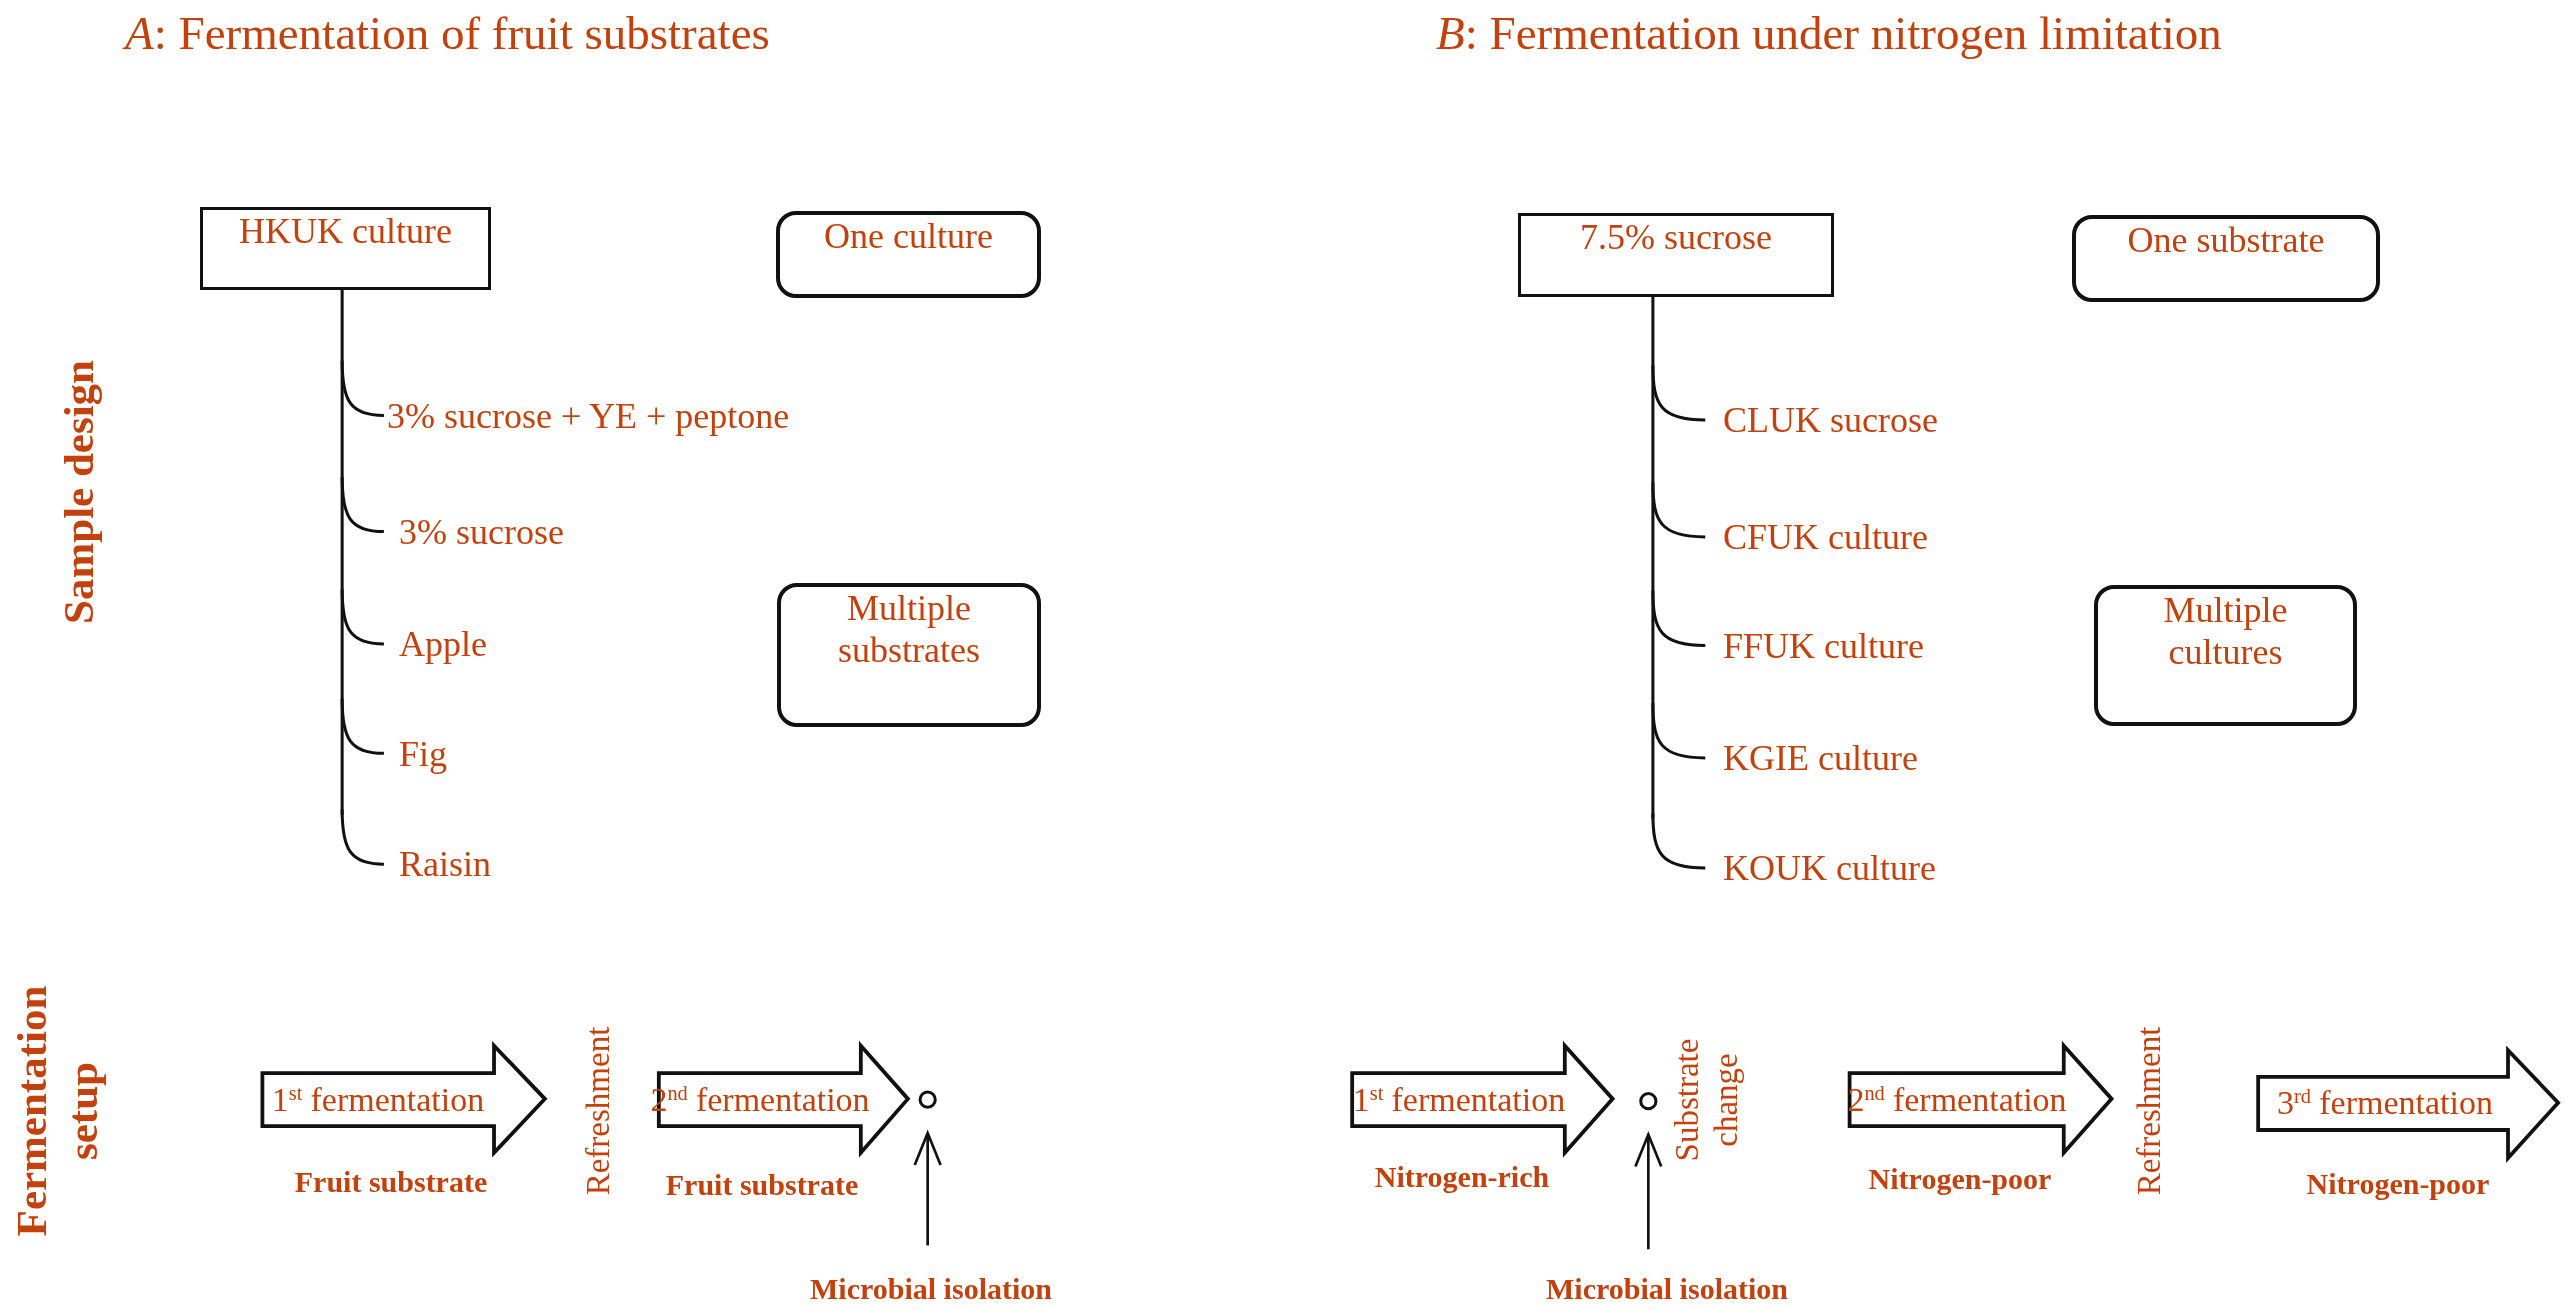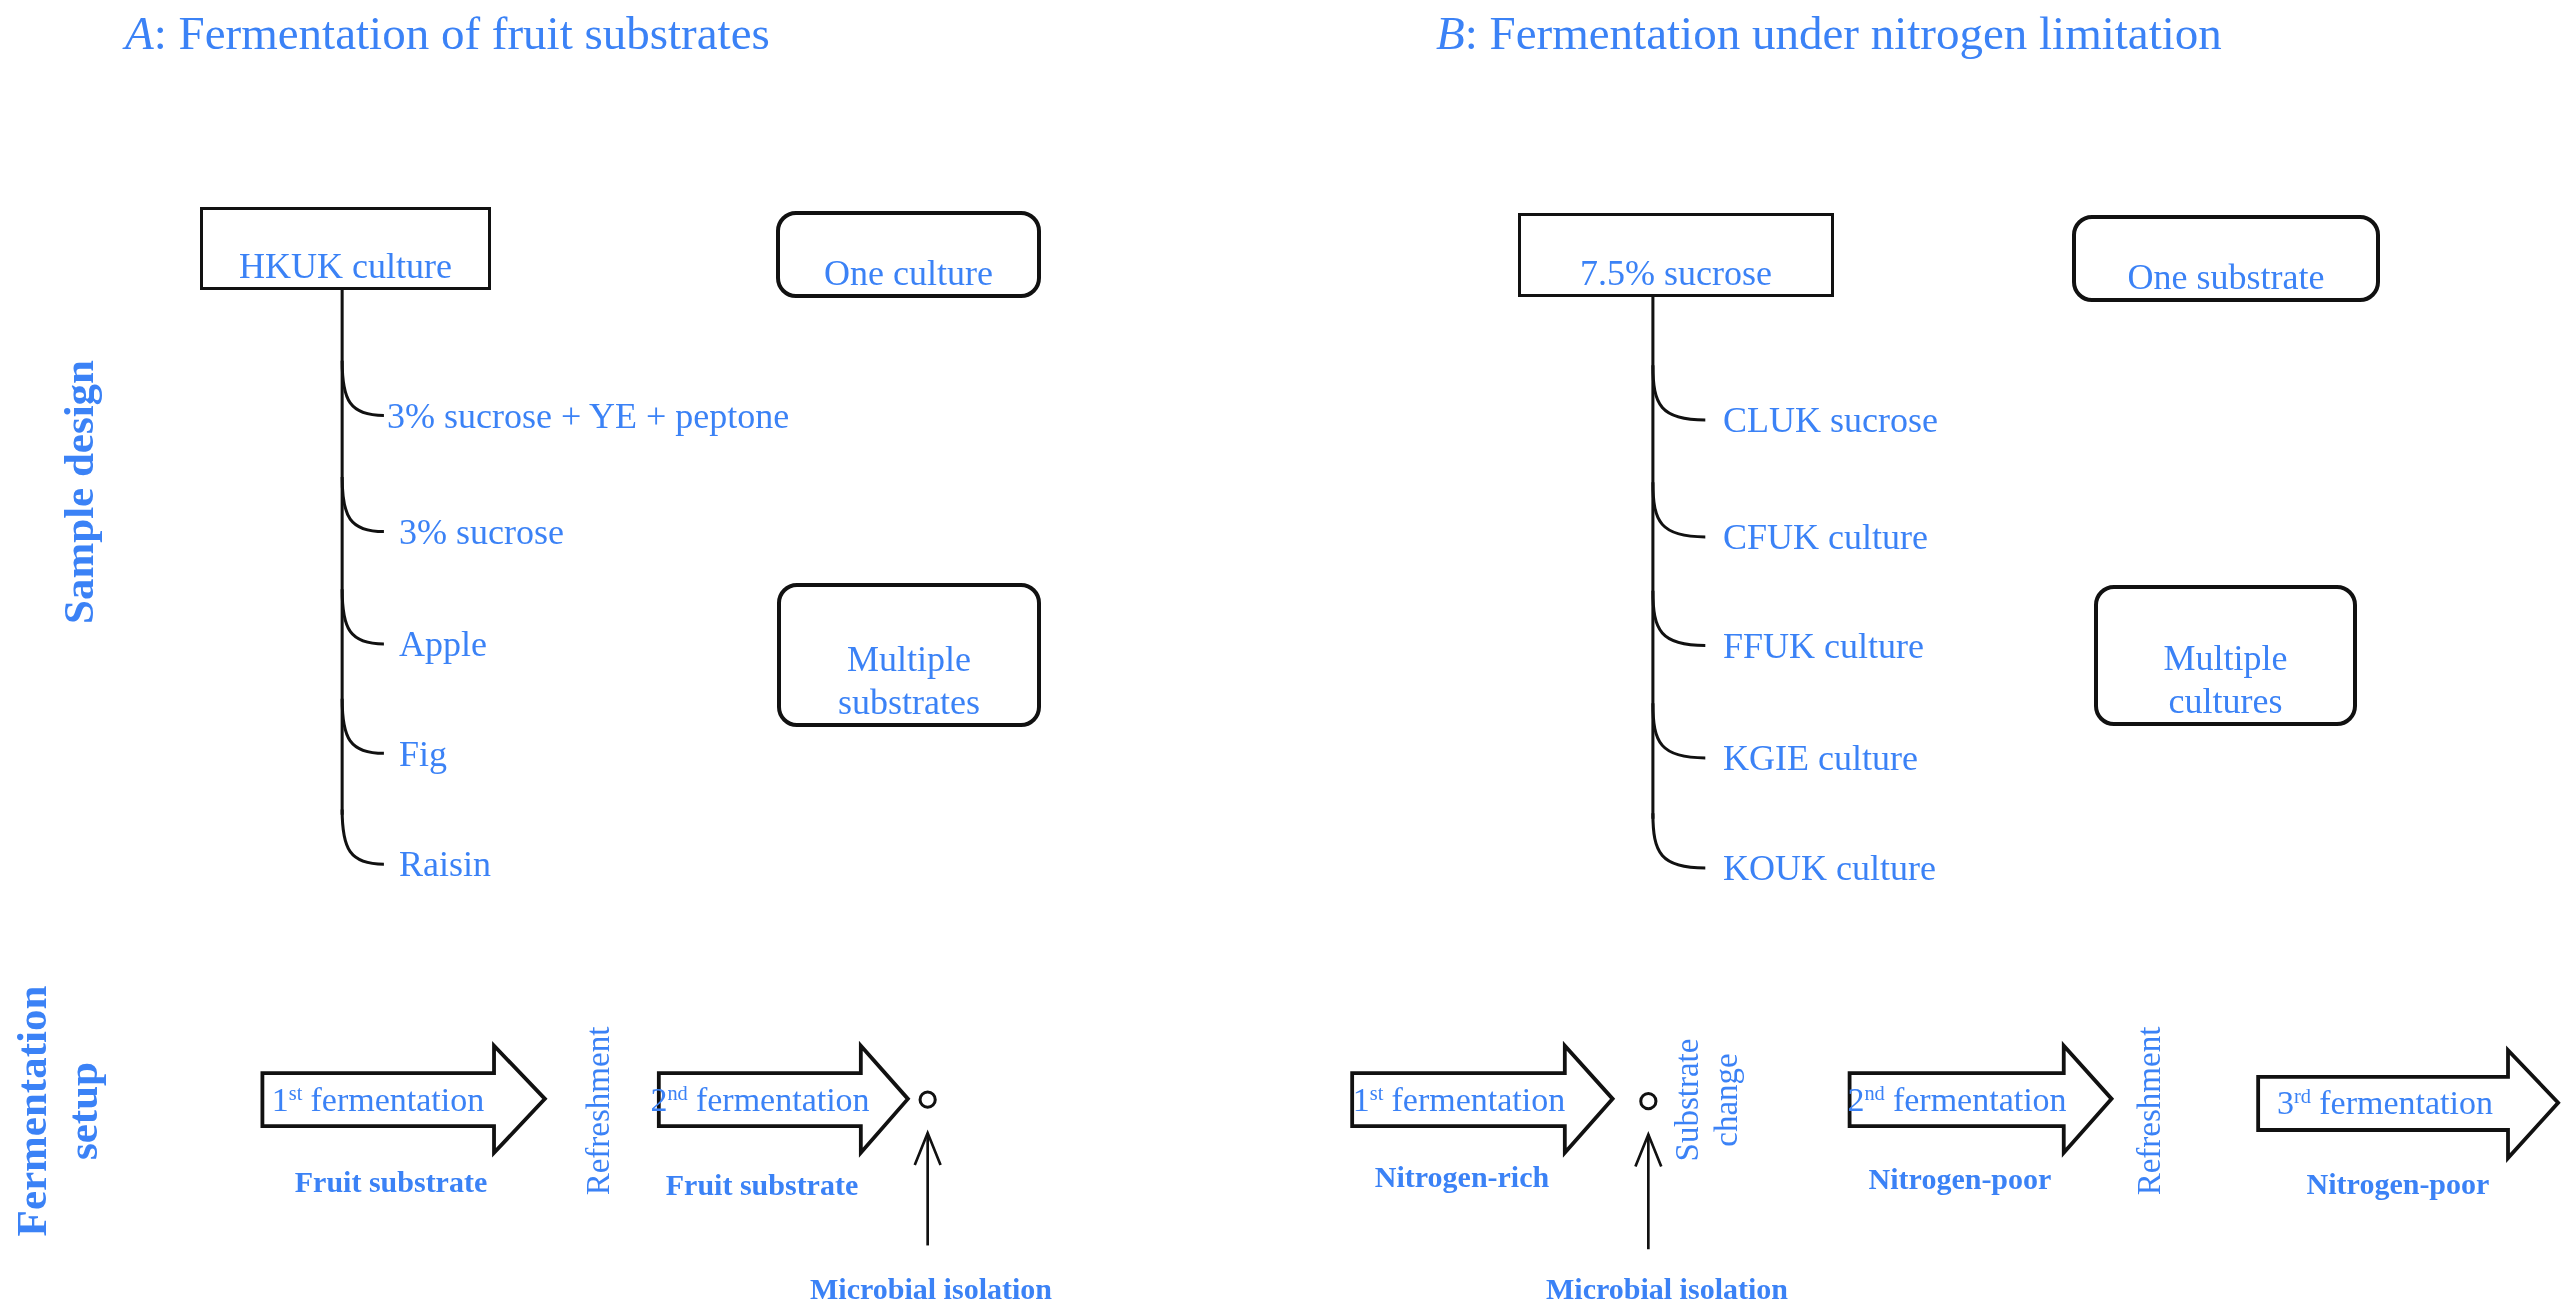--- a/index.html
+++ b/index.html
@@ -1,28 +1,28 @@
 <!DOCTYPE html>
 <html style="font-size:12px"><head>
 <meta charset="utf-8">
 <style>
   html,body{margin:0;padding:0;background:#fff;}
   #canvas{
     position:relative;width:2576px;height:1310px;background:#fff;overflow:hidden;
-    font-family:"Liberation Serif", serif;color:#3b82f6;
+    font-family:"Liberation Serif", serif;color:#c2410c;
   }
   .overlay{position:absolute;left:0;top:0;width:2576px;height:1310px;}
   .ln{fill:none;stroke:#111;stroke-width:4;}
   .big-arrow{fill:#ffffff;stroke:#111;stroke-width:5;stroke-linejoin:miter;}
   .thin{fill:none;stroke:#111;stroke-width:3.5;}
   .ring{fill:#ffffff;stroke:#111;stroke-width:4;}
   .title{position:absolute;font-size:47px;white-space:nowrap;}
   .title .it{font-style:italic;}
   .box{
-    position:absolute;display:flex;flex-direction:column;align-items:center;justify-content:flex-end;
+    position:absolute;display:flex;flex-direction:column;align-items:center;justify-content:flex-start;
     background:#fff;font-size:36px;text-align:center;
   }
   .square{border:3px solid #111;}
   .round{border:4.6px solid #111;border-radius:20px;}
   .bl{display:block;line-height:1.18;}
   .leaf{position:absolute;font-size:36px;white-space:nowrap;transform:translateY(-50%);}
   .center{position:absolute;transform:translate(-50%,-50%);white-space:nowrap;text-align:center;}
   .arrow-label{font-size:34px;}
   .arrow-label sup{font-size:60%;position:relative;top:-0.55em;vertical-align:baseline;}
   .arrow-label .w{margin-left:0.24em;}

